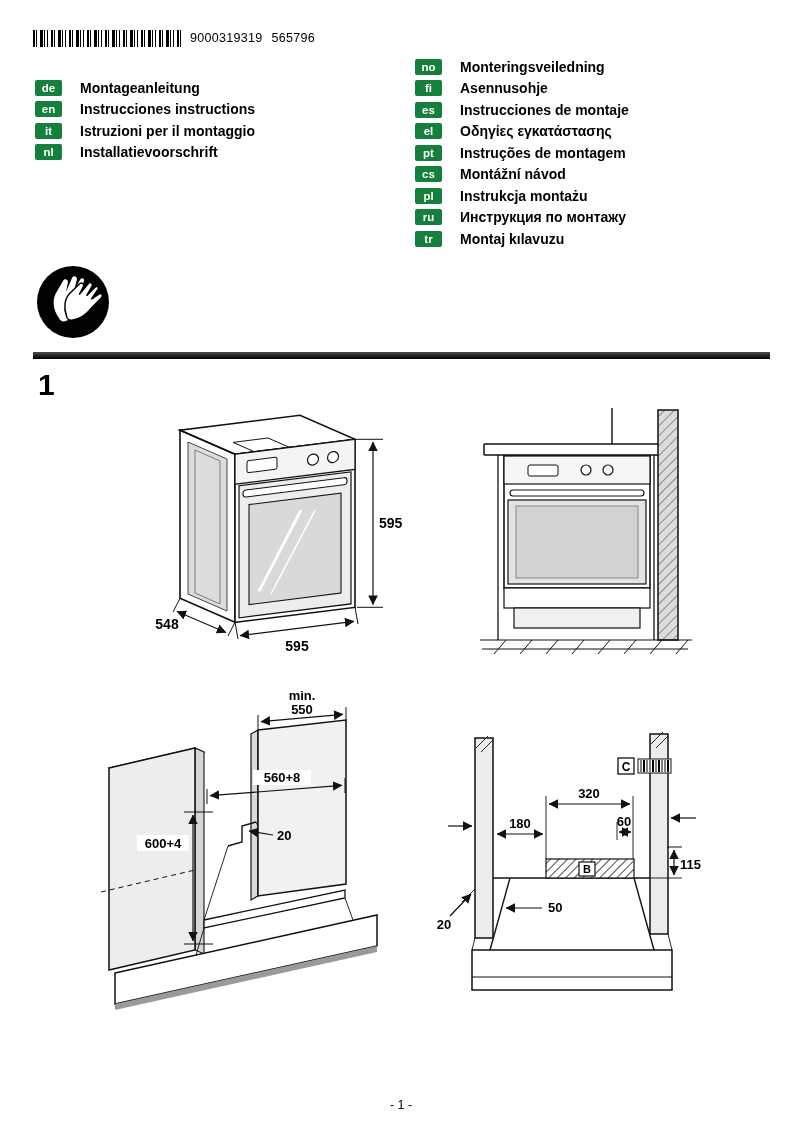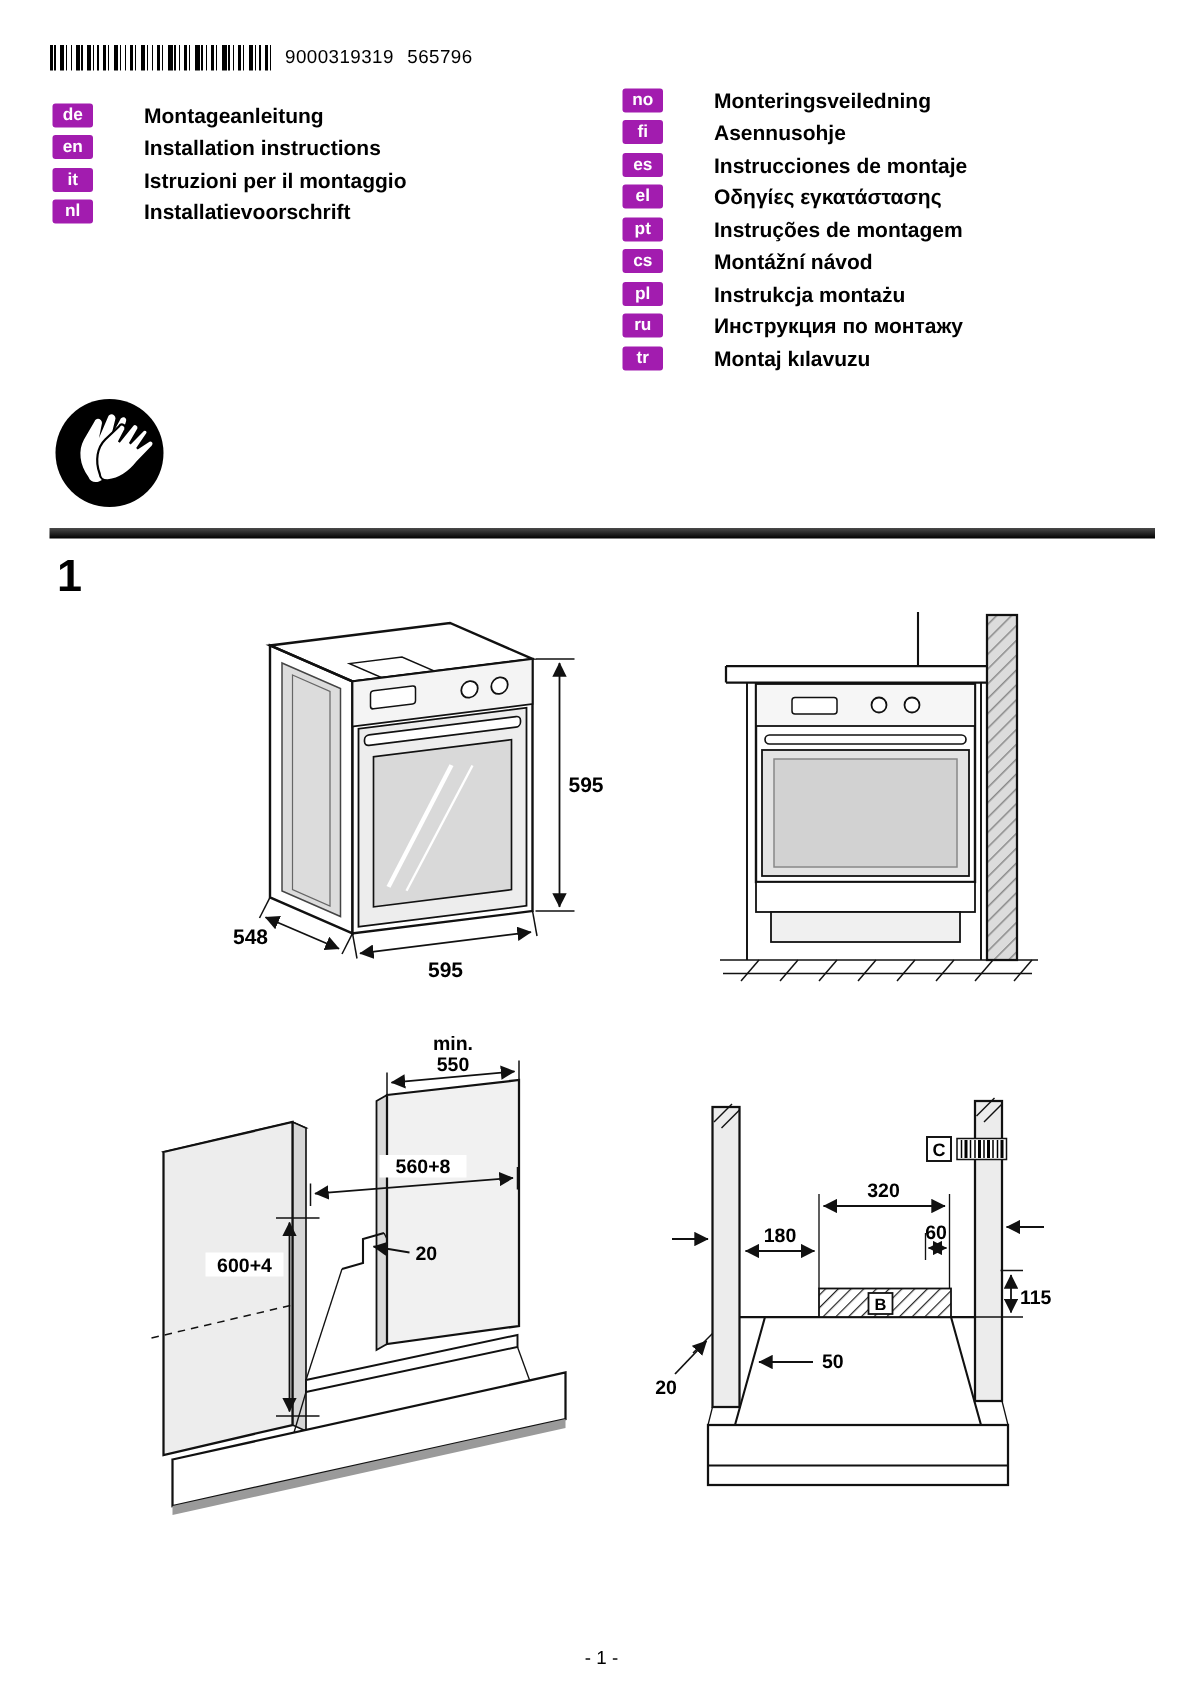--- a/index.html
+++ b/index.html
@@ -7,26 +7,26 @@
   #page{position:relative;width:802px;height:1134px;background:#fff;overflow:hidden;}
 
   
   .barcode-row{position:absolute;left:33px;top:28px;display:flex;align-items:center;gap:9px;height:20px;}
   .barcode-stripes{width:148px;height:17px;
     background:repeating-linear-gradient(90deg,#000 0 2px,#fff 2px 3px,#000 3px 4px,#fff 4px 7px,#000 7px 10px,#fff 10px 11px,#000 11px 12px,#fff 12px 14px,#000 14px 15px,#fff 15px 18px);}
   .barcode-text{font-size:12.5px;letter-spacing:.3px;}
 
   
   .lang-col{position:absolute;display:flex;flex-direction:column;}
-  .lang-col.left{left:35px;top:66px;}
+  .lang-col.left{left:35px;top:77px;}
   .lang-col.right{left:415px;top:56px;}
   .lang-row{display:flex;align-items:center;height:21.5px;}
-  .lang-badge{width:27px;height:16px;background:#a21caf;color:#fff;font-weight:bold;
+  .lang-badge{width:27px;height:16px;background:#15803d;color:#fff;font-weight:bold;
     font-size:11.5px;display:flex;align-items:center;justify-content:center;border-radius:2px;
-    margin-right:16px;flex:0 0 auto;}
+    margin-right:0;flex:0 0 auto;}
   .lang-title{font-weight:bold;font-size:14px;white-space:nowrap;padding-left:18px;}
 
   .gloves{position:absolute;left:35px;top:264px;}
 
   .divider{position:absolute;left:33px;top:352px;width:737px;height:7px;
     background:linear-gradient(#4a4a4a,#000);}
 
   .section-number{position:absolute;left:38px;top:368px;font-size:30px;font-weight:bold;}
 
   .fig{position:absolute;}
@@ -71,21 +71,21 @@
     <span class="barcode-text">565796</span>
   </div>
 
   <div class="lang-col left">
     <div class="lang-row">
       <span class="lang-badge">de</span>
       <span class="lang-title">Montageanleitung</span>
       </div>
     <div class="lang-row">
       <span class="lang-badge">en</span>
-      <span class="lang-title">Installation instructions</span>
+      <span class="lang-title">Instrucciones instructions</span>
       </div>
     <div class="lang-row">
       <span class="lang-badge">it</span>
       <span class="lang-title">Istruzioni per il montaggio</span>
       </div>
     <div class="lang-row">
       <span class="lang-badge">nl</span>
       <span class="lang-title">Installatievoorschrift</span>
       </div>
   </div>

